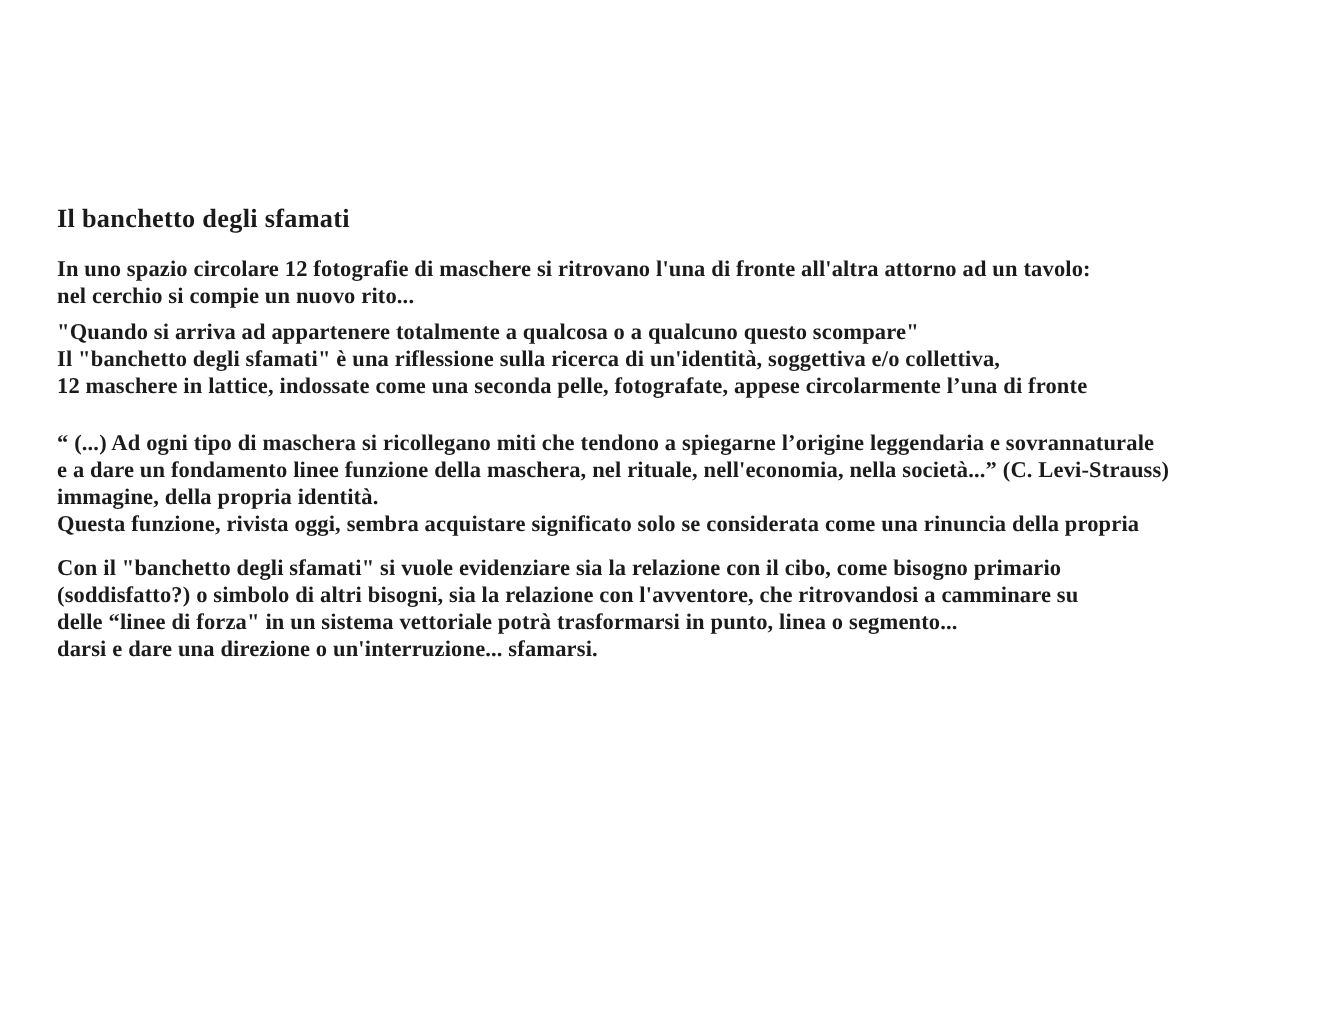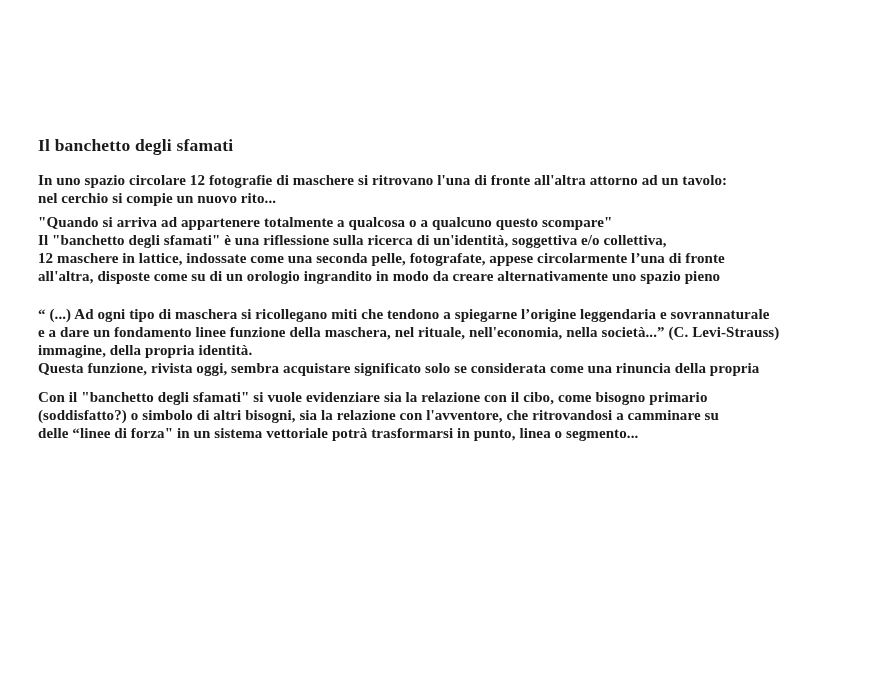--- a/index.html
+++ b/index.html
@@ -57,30 +57,30 @@
 
   <div class="para para-1">
     <div class="line">In uno spazio circolare 12 fotografie di maschere si ritrovano l'una di fronte all'altra attorno ad un tavolo:</div>
     <div class="line">nel cerchio si compie un nuovo rito...</div>
   </div>
 
   <div class="para para-2">
     <div class="line">"Quando si arriva ad appartenere totalmente a qualcosa o a qualcuno questo scompare"</div>
     <div class="line">Il "banchetto degli sfamati" è una riflessione sulla ricerca di un'identità, soggettiva e/o collettiva,</div>
     <div class="line">12 maschere in lattice, indossate come una seconda pelle, fotografate, appese circolarmente l’una di fronte</div>
-    <div class="line">all'altra, disposte come su di un orologio ingrandito in modo da creare alternativamente uno spazio pieno</div>
   </div>
 
   <div class="para para-3">
     <div class="line">“ (...) Ad ogni tipo di maschera si ricollegano miti che tendono a spiegarne l’origine leggendaria e sovrannaturale</div>
     <div class="line">e a dare un fondamento linee funzione della maschera, nel rituale, nell'economia, nella società...” (C. Levi-Strauss)</div>
     <div class="line">immagine, della propria identità.</div>
     <div class="line">Questa funzione, rivista oggi, sembra acquistare significato solo se considerata come una rinuncia della propria</div>
   </div>
 
   <div class="para para-4">
     <div class="line">Con il "banchetto degli sfamati" si vuole evidenziare sia la relazione con il cibo, come bisogno primario</div>
     <div class="line">(soddisfatto?) o simbolo di altri bisogni, sia la relazione con l'avventore, che ritrovandosi a camminare su</div>
     <div class="line">delle “linee di forza" in un sistema vettoriale potrà trasformarsi in punto, linea o segmento...</div>
+    <div class="line">darsi e dare una direzione o un'interruzione... sfamarsi.</div>
   </div>
 
 
 </div>
 
 </body></html>

